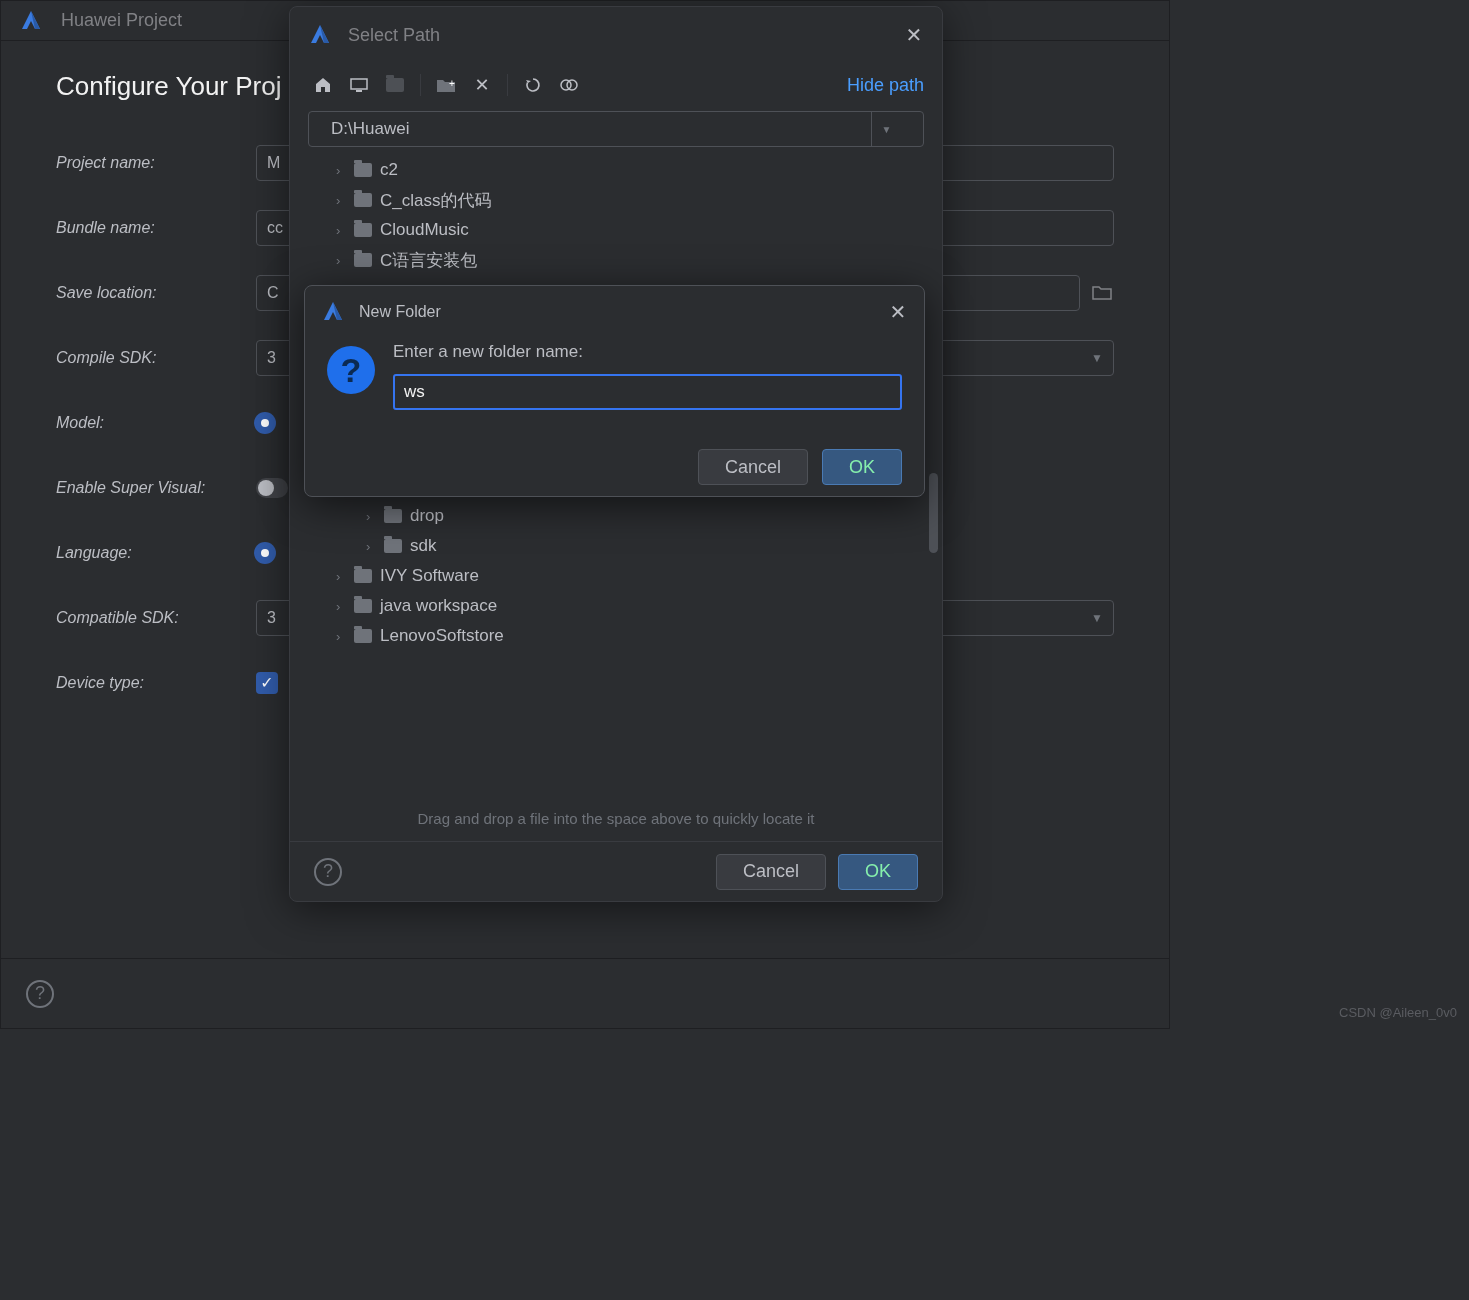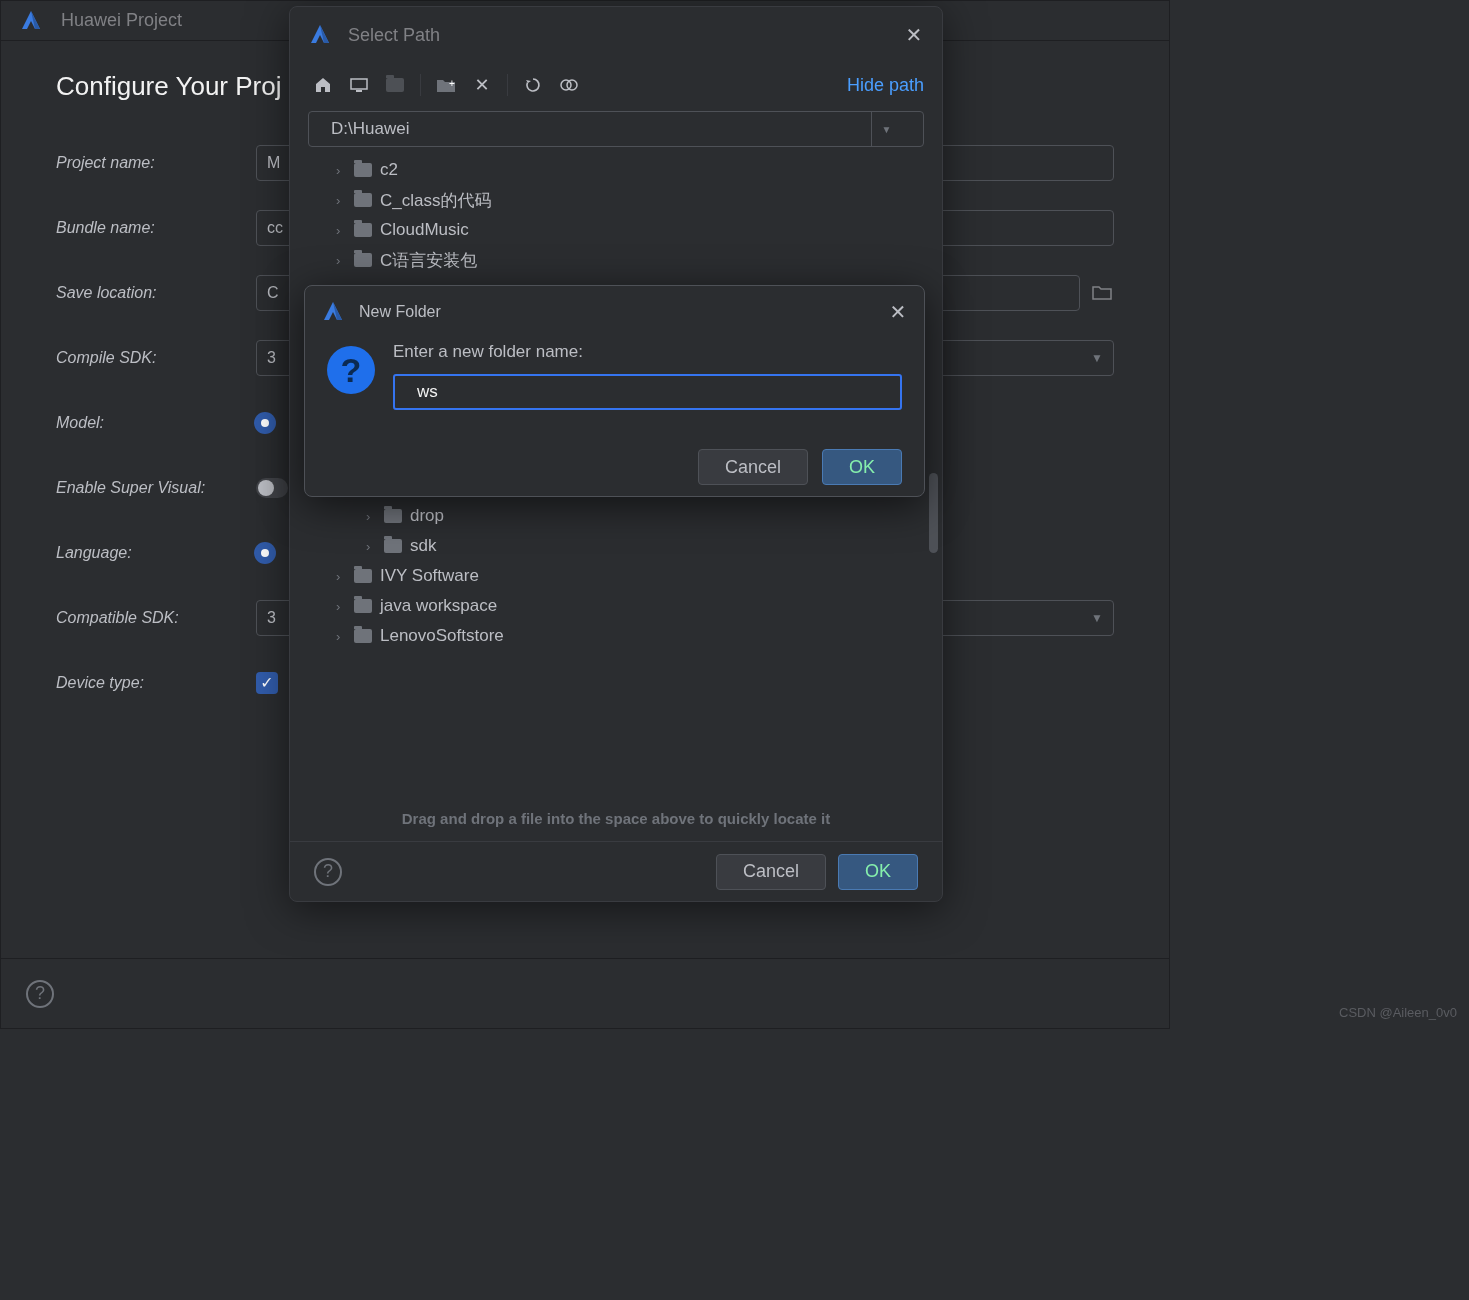--- a/index.html
+++ b/index.html
@@ -148,21 +148,21 @@
   .tree-row {
     display:flex;align-items:center;height:30px;
     gap:8px;font-size:17px;color:#bcbec4;
     padding-left:38px;
   }
   .tree-row.depth2{padding-left:68px;}
   .chev-r {width:10px;display:inline-block;color:#6f737a;font-size:13px;}
   .fld-ico {width:18px;height:14px;background:#6f737a;border-radius:2px;position:relative;}
   .fld-ico::before{content:"";position:absolute;left:0;top:-3px;width:8px;height:3px;background:#6f737a;border-radius:1px 1px 0 0;}
   .drag-hint{
-    text-align:center;font-size:15px;color:#6f737a;padding:6px 0 14px;font-weight:bold;
+    text-align:center;font-size:15px;color:#6f737a;padding:6px 0 14px;
   }
   .dlg-footer{
     height:60px;border-top:1px solid #393b40;
     display:flex;align-items:center;padding:0 24px;gap:12px;
   }
   .dlg-footer .spacer{flex:1;}
   .btn{height:36px;padding:0 26px;border-radius:4px;font-size:18px;display:flex;align-items:center;justify-content:center;}
   .btn-secondary{background:#393b40;color:#bcbec4;border:1px solid #4e5157;}
   .btn-primary{background:#365880;color:#86efac;border:1px solid #4a7ab3;}
 
@@ -180,21 +180,21 @@
   .nf-body{flex:1;display:flex;padding:4px 22px 0 22px;gap:18px;}
   .q-icon{
     width:48px;height:48px;border-radius:50%;background:#1f6feb;
     display:flex;align-items:center;justify-content:center;
     color:#0b2a52;font-size:34px;font-weight:bold;flex-shrink:0;margin-top:4px;
   }
   .nf-right{flex:1;display:flex;flex-direction:column;gap:12px;}
   .nf-label{font-size:17px;color:#bcbec4;}
   .nf-input{
     height:36px;border:2px solid #3574f0;background:#2b2d30;border-radius:3px;
-    padding:0 22px;color:#f2f2f2;font-size:17px;outline:none;
+    padding:0 9px;color:#f2f2f2;font-size:17px;outline:none;
   }
   .nf-footer{height:58px;display:flex;align-items:center;justify-content:flex-end;padding:0 22px;gap:14px;}
 
   .watermark{
     position:absolute;right:12px;bottom:280px;
     font-size:13px;color:#5a5c61;
   }
 </style>
 </head>
 <body>

